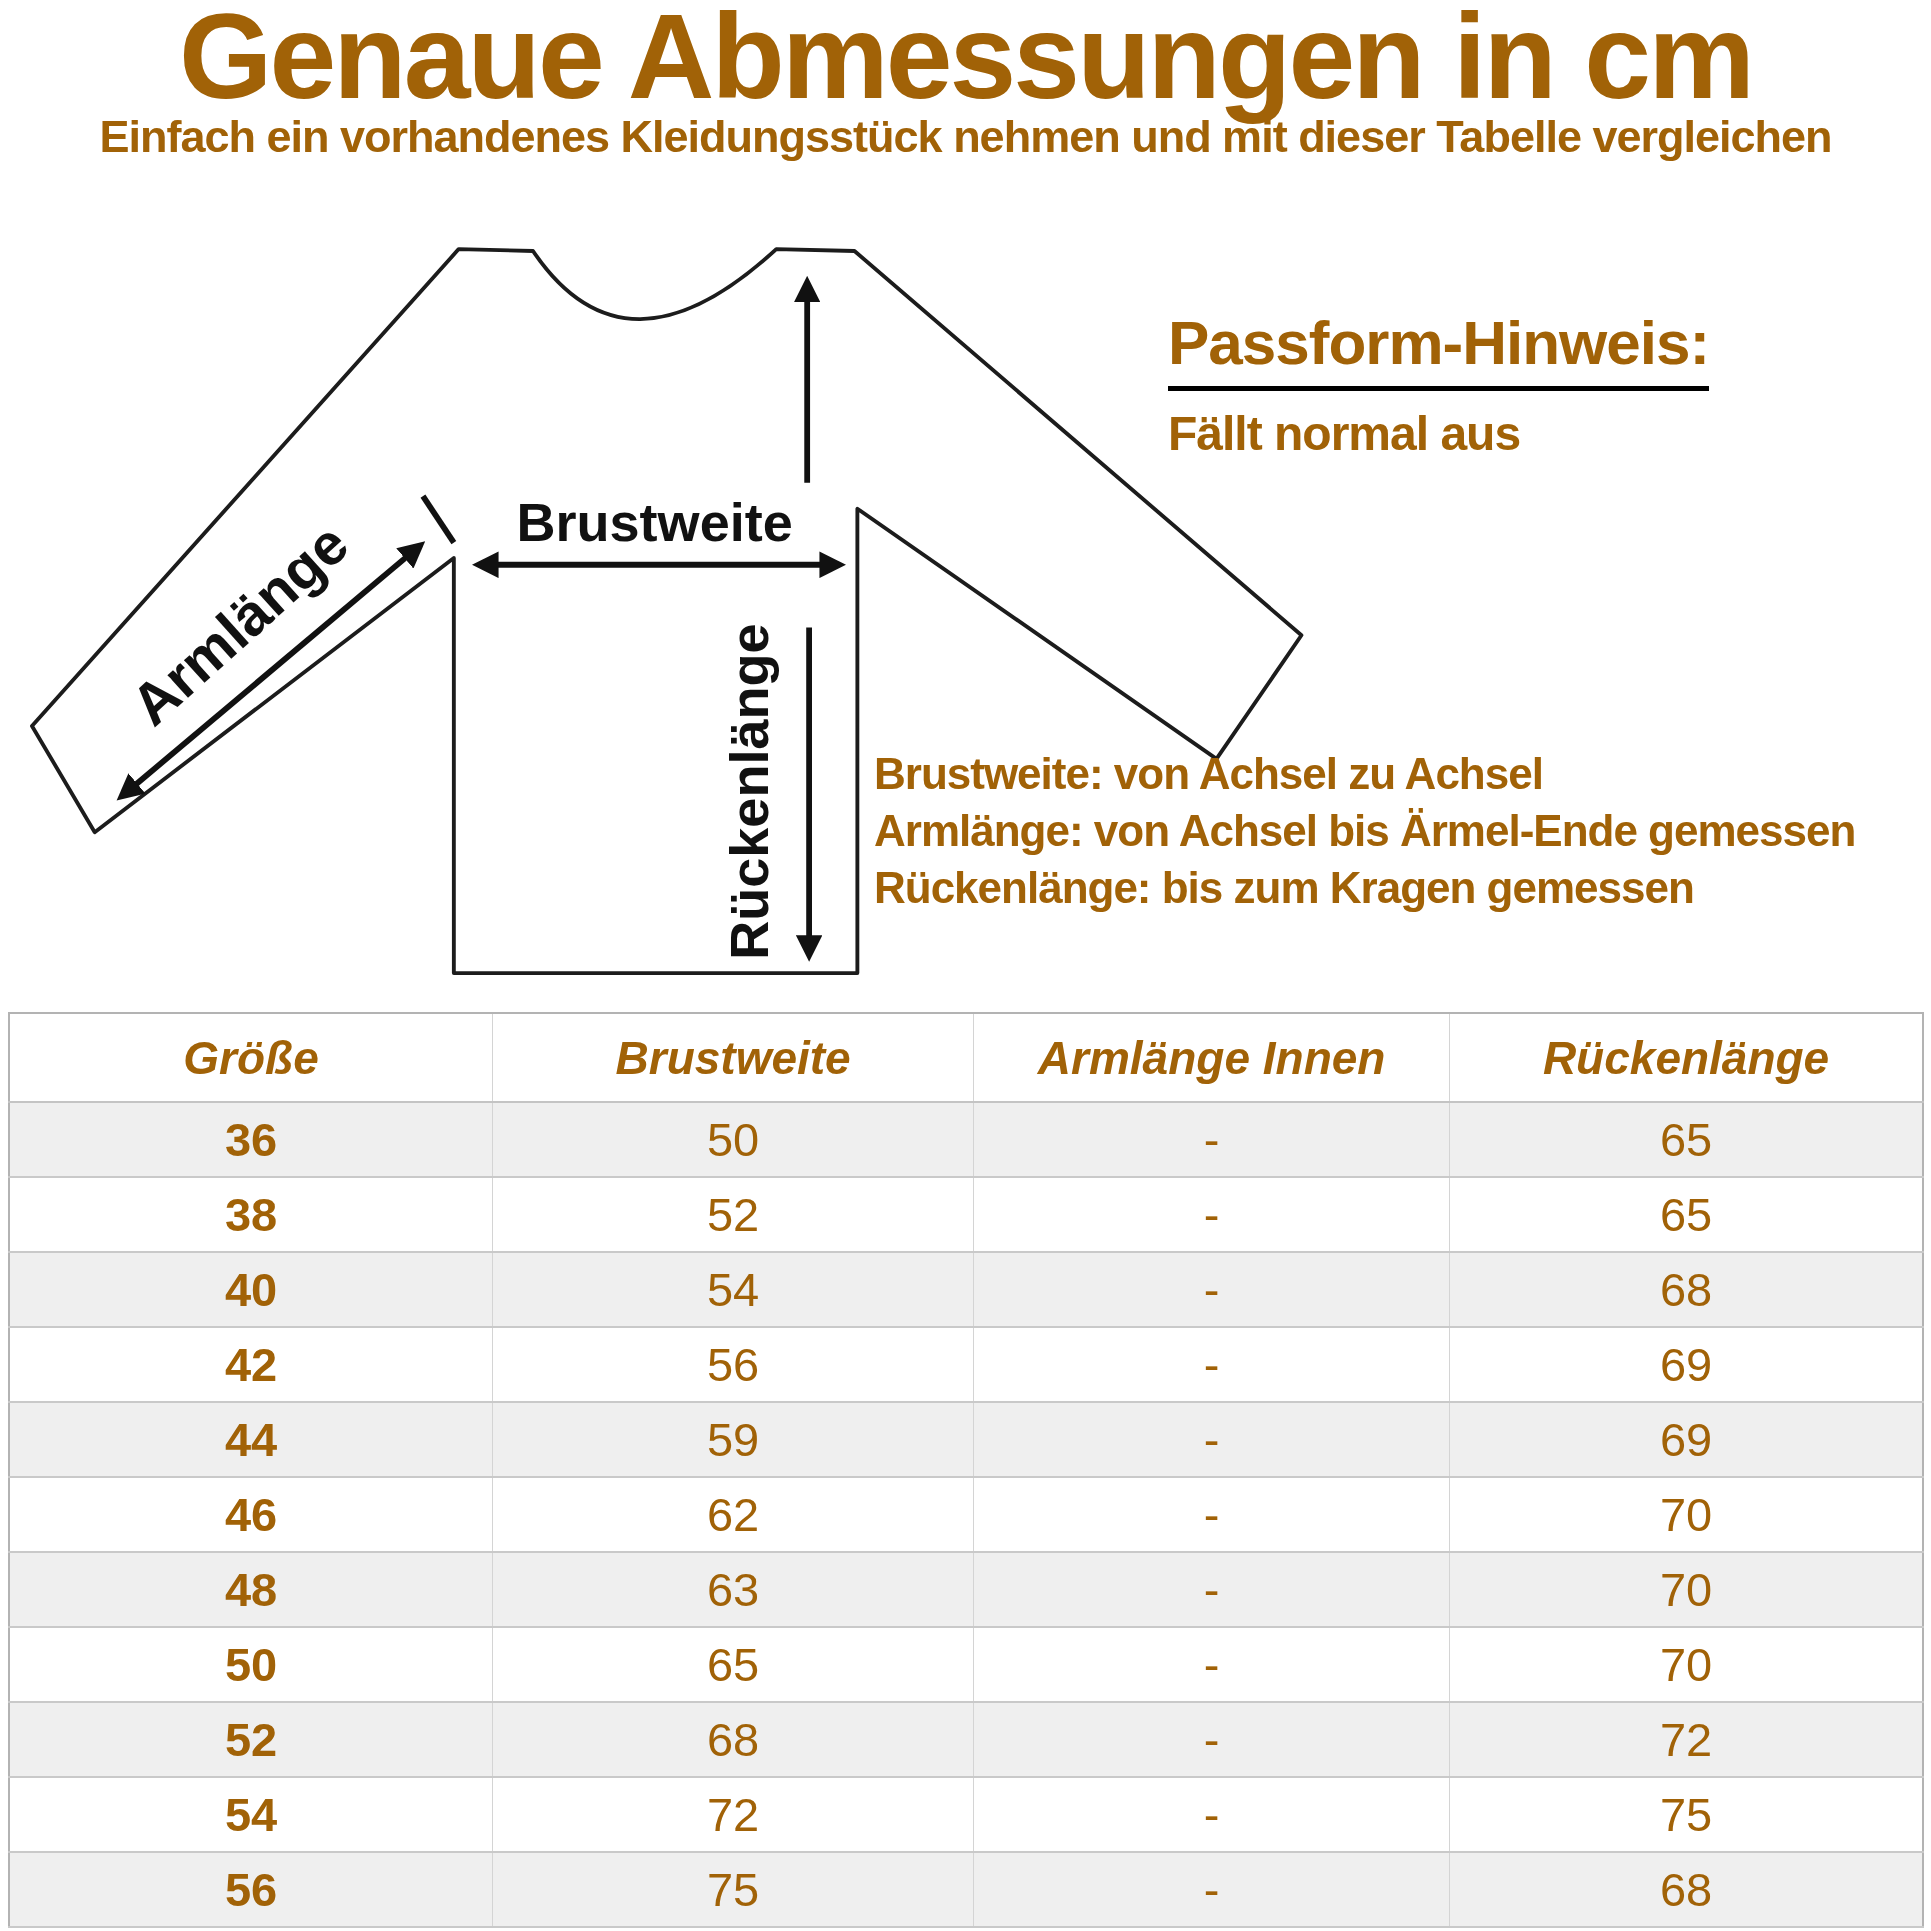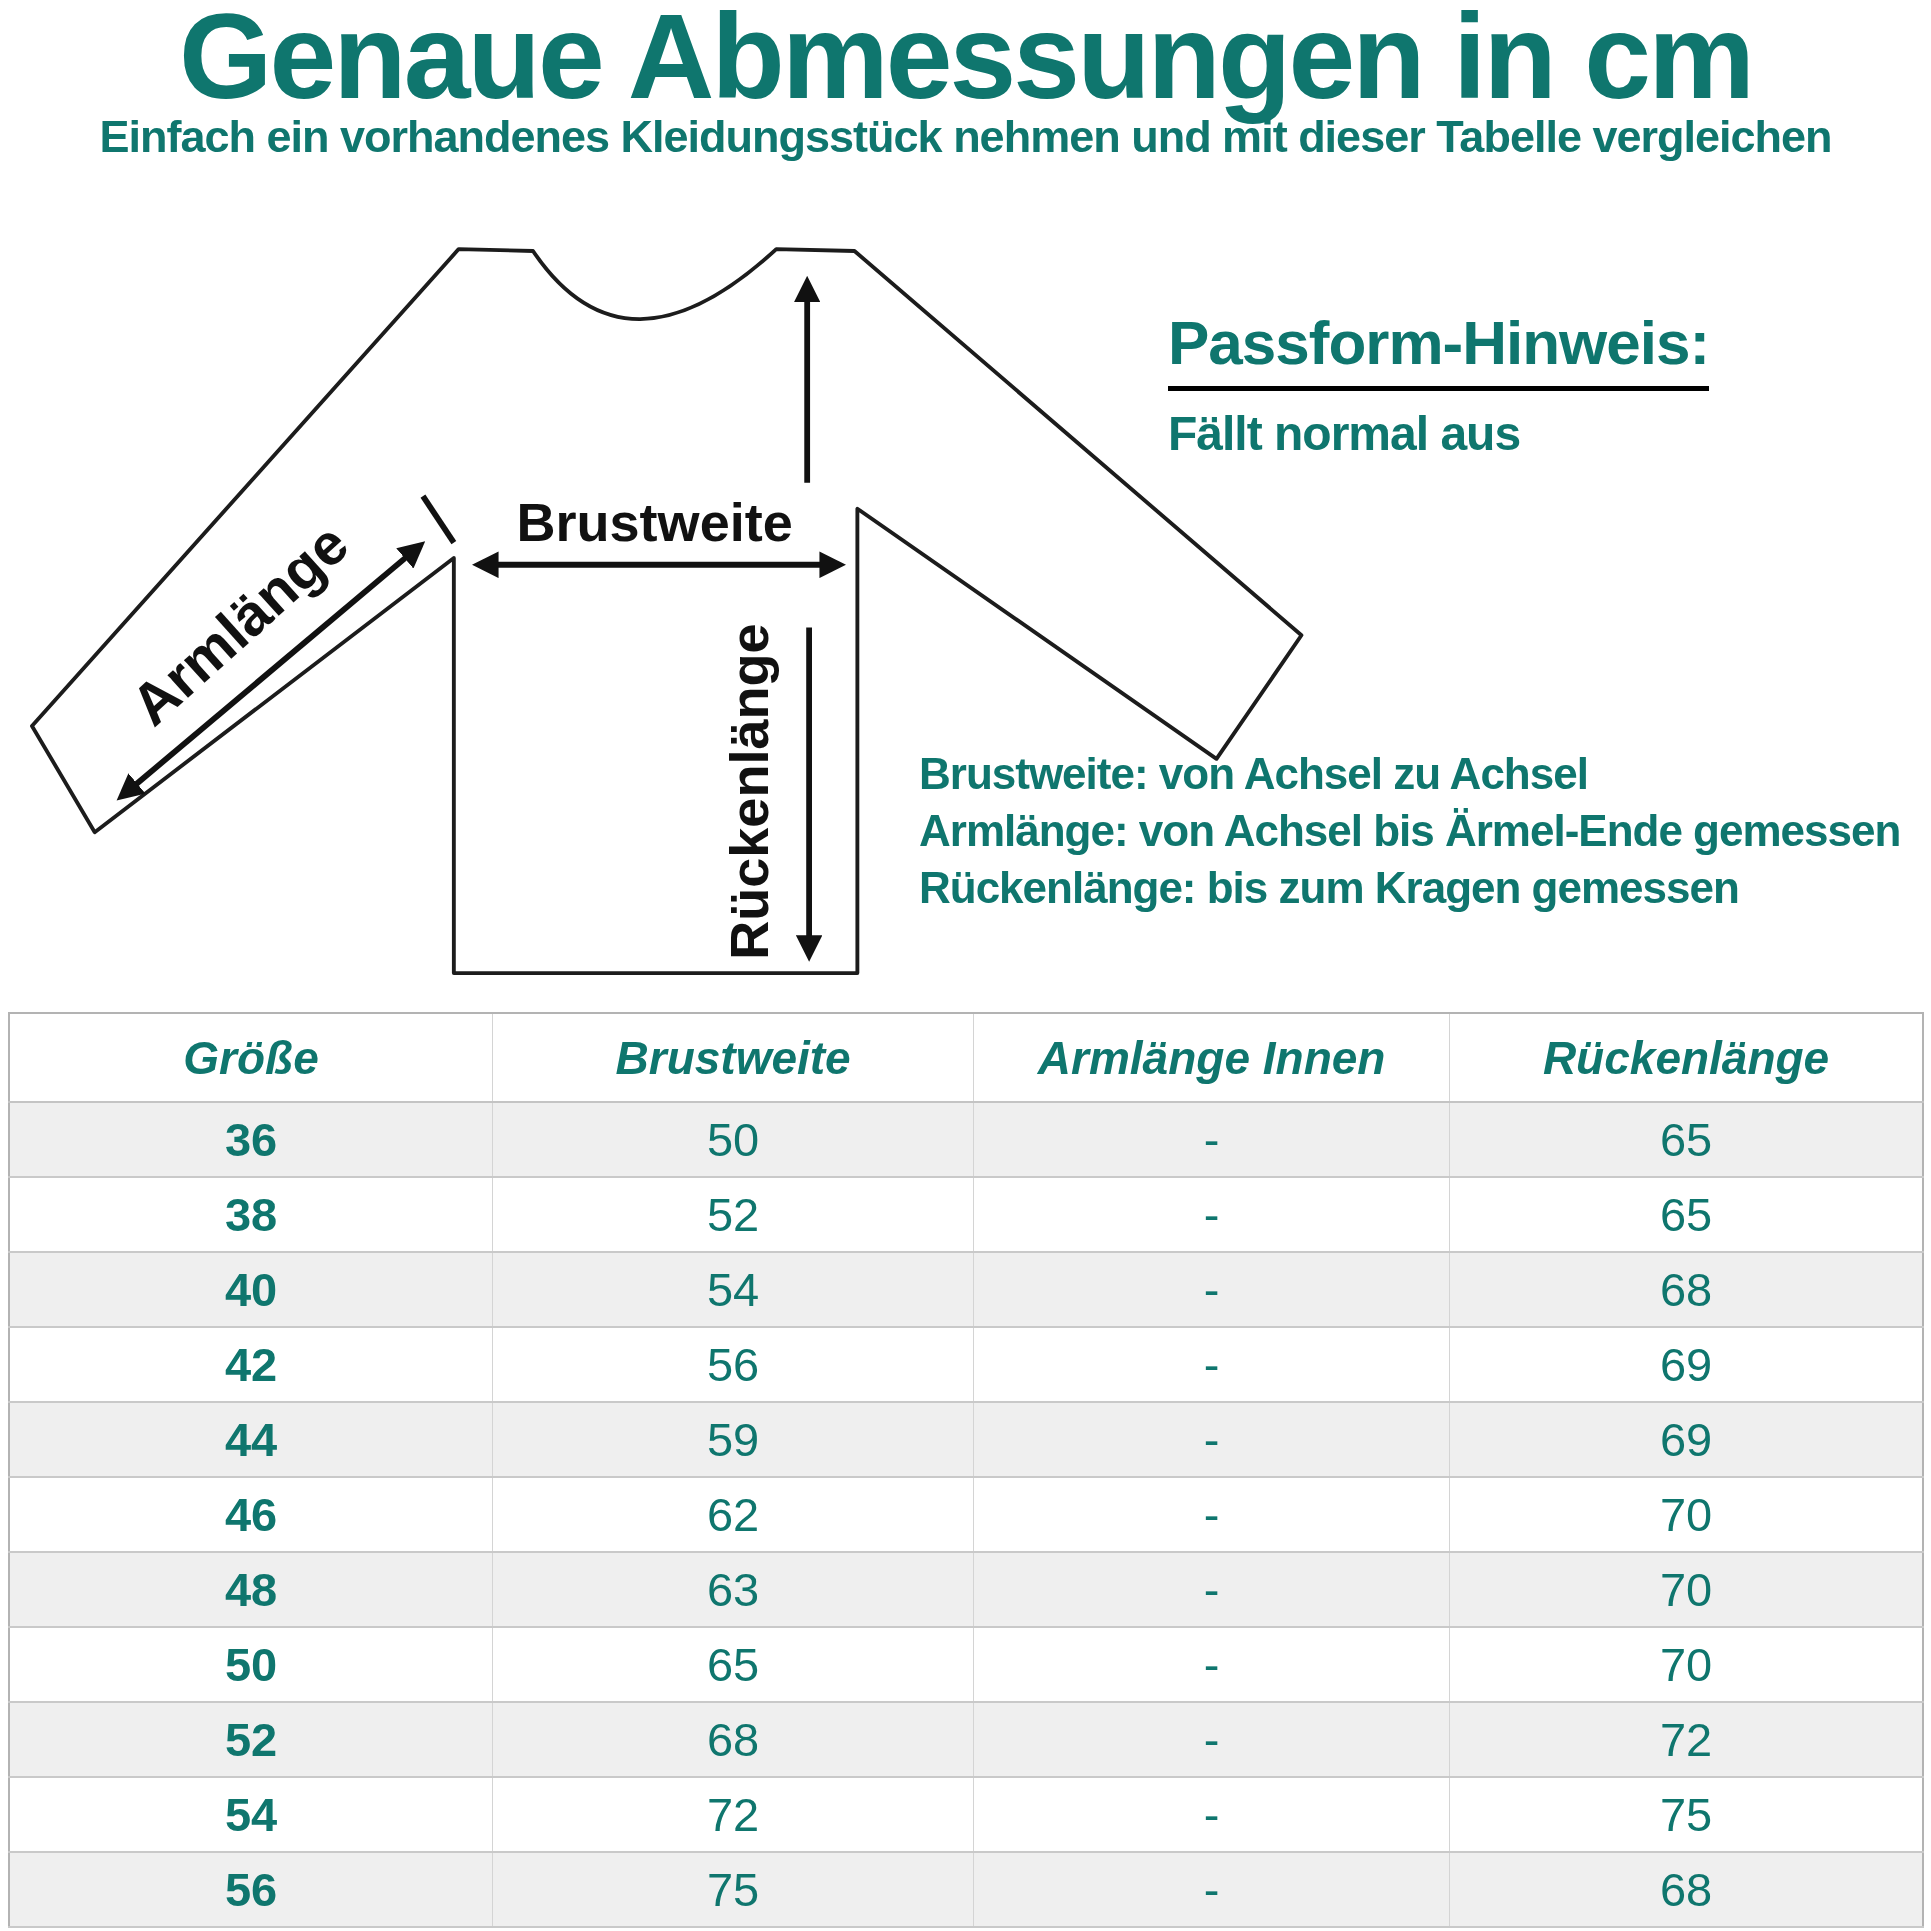--- a/index.html
+++ b/index.html
@@ -1,18 +1,18 @@
 <!DOCTYPE html>
 <html><head>
 <meta charset="utf-8">
 <style>
   html,body{margin:0;padding:0;background:#ffffff;}
   #canvas{
     position:relative;width:1931px;height:1931px;background:#ffffff;
-    font-family:"Liberation Sans",sans-serif;color:#0f766e;overflow:hidden;
+    font-family:"Liberation Sans",sans-serif;color:#a16207;overflow:hidden;
   }
   .page-title{
     position:absolute;top:-5.8px;left:0;width:1931px;text-align:center;
     font-size:120px;font-weight:bold;letter-spacing:-2.9px;line-height:124px;white-space:nowrap;
   }
   .page-subtitle{
     position:absolute;top:111px;left:0;width:1931px;text-align:center;
     font-size:45px;font-weight:bold;letter-spacing:-1px;white-space:nowrap;
   }
   #diagram-svg{position:absolute;left:0;top:0;}
@@ -21,21 +21,21 @@
   }
   .fit-note-heading{
     display:inline-block;font-size:62px;font-weight:bold;letter-spacing:-1px;
     border-bottom:5.8px solid #000;padding-bottom:7.7px;white-space:nowrap;
   }
   .fit-note-text{
     margin-top:15.4px;font-size:48px;font-weight:bold;letter-spacing:-1px;white-space:nowrap;
   }
   .measure-notes{
     position:absolute;left:874px;top:745px;
-    font-size:44px;font-weight:bold;line-height:57px;letter-spacing:-1px;white-space:nowrap;margin-left:45px;
+    font-size:44px;font-weight:bold;line-height:57px;letter-spacing:-1px;white-space:nowrap;
   }
   table.size-table{
     position:absolute;left:7.7px;top:1012px;width:1916px;
     border-collapse:collapse;table-layout:fixed;
     border:2.9px solid #b3b3b3;
   }
   table.size-table col.c1{width:25.3%;}
   table.size-table col.c2{width:25.1%;}
   table.size-table col.c3{width:24.9%;}
   table.size-table col.c4{width:24.7%;}

